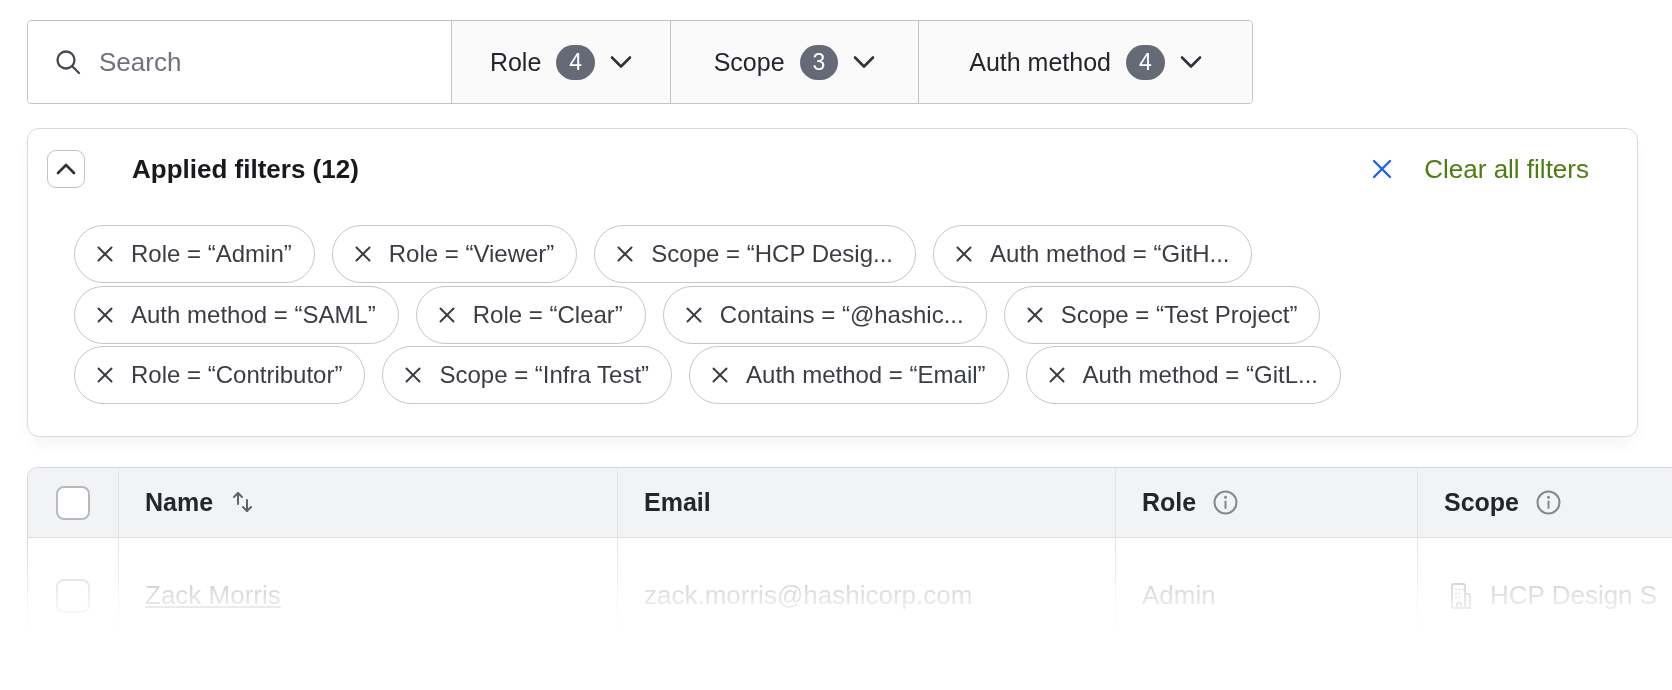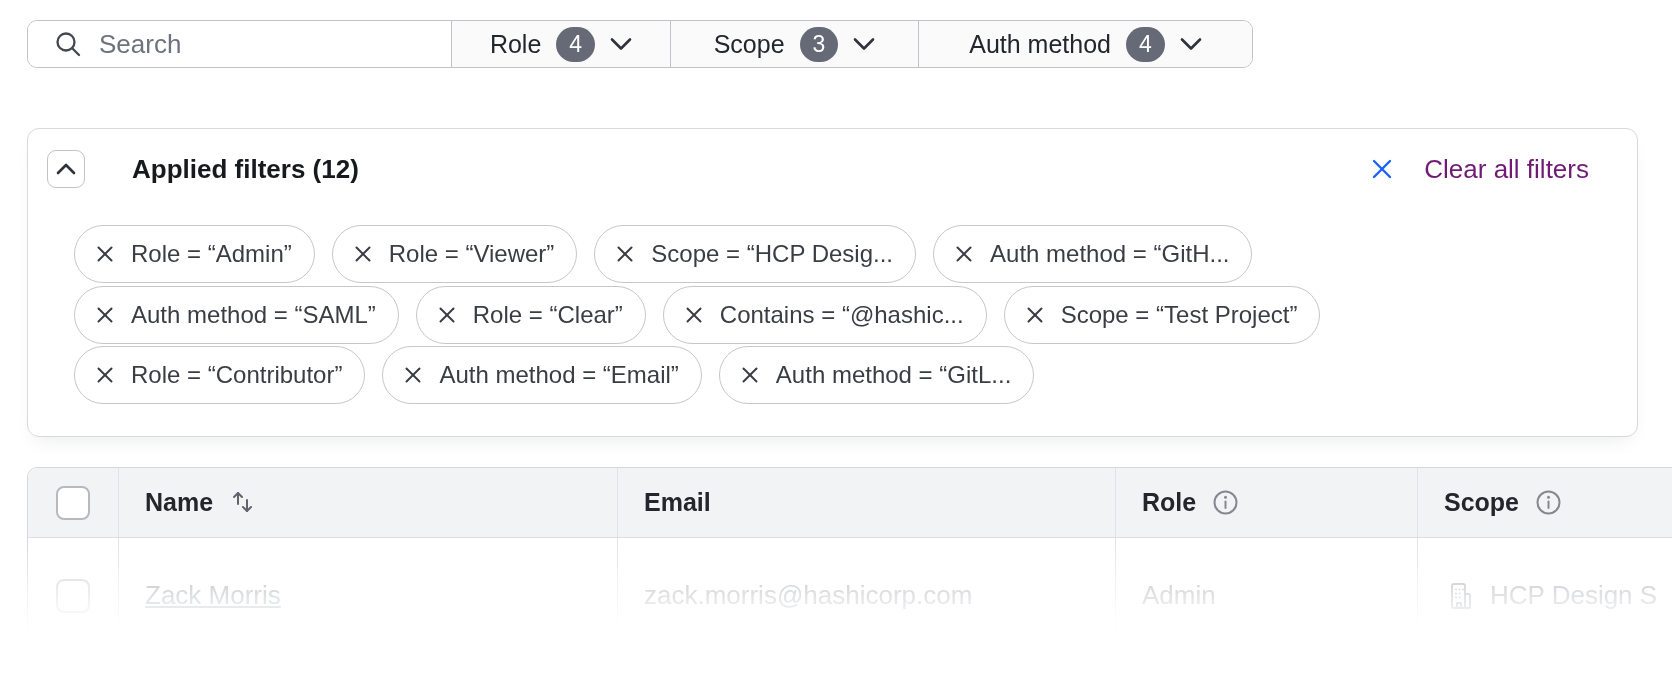--- a/index.html
+++ b/index.html
@@ -1,22 +1,22 @@
 <!DOCTYPE html>
 <html><head>
 <meta charset="utf-8">
 <style>
   * { margin:0; padding:0; box-sizing:border-box; }
   html,body { width:1672px; height:690px; overflow:hidden; background:#ffffff;
     font-family:"Liberation Sans", sans-serif; }
   .stage { position:relative; width:1672px; height:690px; background:#fff; }
 
   
-  .toolbar { position:absolute; left:27px; top:20px; height:48px; display:flex;
-    border:1px solid #c2c3c8; border-radius:10px; overflow:hidden; background:#fff; }
+  .toolbar { position:absolute; left:27px; top:20px; height:84px; display:flex;
+    border:1px solid #c2c3c8; border-radius:4px; overflow:hidden; background:#fff; }
   .search-section { width:423px; display:flex; align-items:center; gap:17px;
     padding-left:26px; background:#fff; }
   .search-input { border:none; outline:none; flex:1; font-size:26px; color:#23262c;
     font-family:"Liberation Sans", sans-serif; background:transparent; }
   .search-input::placeholder { color:#6d727d; }
   .seg { display:flex; align-items:center; justify-content:center; gap:15px;
     background:#fafafb; border-left:1px solid #c2c3c8; cursor:pointer; }
   .seg-role { width:219px; } .seg-scope { width:248px; } .seg-auth { width:334px; }
   .seg-label { font-size:25px; color:#23262c; }
   .badge { background:#656a76; color:#fff; font-size:23px; line-height:1;
@@ -26,21 +26,21 @@
   .panel { position:absolute; left:27px; top:128px; width:1611px; height:309px;
     background:#fff; border:1px solid #d7d9dd; border-radius:12px;
     box-shadow:0 10px 18px -8px rgba(50,55,60,0.10); }
   .panel-header { position:absolute; left:19px; top:21px; right:48px; height:38px;
     display:flex; align-items:center; }
   .collapse-btn { width:38px; height:38px; border:1px solid #c2c3c8; border-radius:9px;
     background:#fff; display:flex; align-items:center; justify-content:center; cursor:pointer; }
   .panel-title { margin-left:47px; font-size:26px; font-weight:700; color:#17191d; }
   .clear-btn { margin-left:auto; display:flex; align-items:center; gap:30px;
     background:none; border:none; cursor:pointer; font-family:"Liberation Sans", sans-serif;
-    font-size:26px; color:#701a75; }
+    font-size:26px; color:#4d7c0f; }
   .pill-row { position:absolute; left:46px; display:flex; gap:17px; }
   .pill-row.r0 { top:96px; } .pill-row.r1 { top:157px; } .pill-row.r2 { top:217px; }
   .pill { display:inline-flex; align-items:center; gap:16px; height:58px;
     padding:0 22px 0 20px; border:1.5px solid #c5c7cb; border-radius:999px;
     background:#fff; cursor:pointer; font-family:"Liberation Sans", sans-serif; }
   .pill span { font-size:24px; color:#3a3d44; white-space:nowrap; }
 
   
   .table { position:absolute; left:27px; top:467px; width:1700px;
     border:1px solid #d5d7da; border-radius:10px 10px 0 0; background:#fff; }
@@ -190,20 +190,27 @@
             <line x1="3.5" y1="3.5" x2="16.5" y2="16.5"></line>
             <line x1="16.5" y1="3.5" x2="3.5" y2="16.5"></line>
           </svg>
         <span>Role = “Contributor”</span>
       </button>
       <button class="pill">
         <svg width="20" height="20" viewBox="0 0 20 20" fill="none" stroke="#3a3d44" stroke-width="2" stroke-linecap="round">
             <line x1="3.5" y1="3.5" x2="16.5" y2="16.5"></line>
             <line x1="16.5" y1="3.5" x2="3.5" y2="16.5"></line>
           </svg>
+        <span>Scope = “Infra Test”</span>
+      </button>
+      <button class="pill">
+        <svg width="20" height="20" viewBox="0 0 20 20" fill="none" stroke="#3a3d44" stroke-width="2" stroke-linecap="round">
+            <line x1="3.5" y1="3.5" x2="16.5" y2="16.5"></line>
+            <line x1="16.5" y1="3.5" x2="3.5" y2="16.5"></line>
+          </svg>
         <span>Auth method = “Email”</span>
       </button>
       <button class="pill">
         <svg width="20" height="20" viewBox="0 0 20 20" fill="none" stroke="#3a3d44" stroke-width="2" stroke-linecap="round">
             <line x1="3.5" y1="3.5" x2="16.5" y2="16.5"></line>
             <line x1="16.5" y1="3.5" x2="3.5" y2="16.5"></line>
           </svg>
         <span>Auth method = “GitL...</span>
       </button>
     </div>

